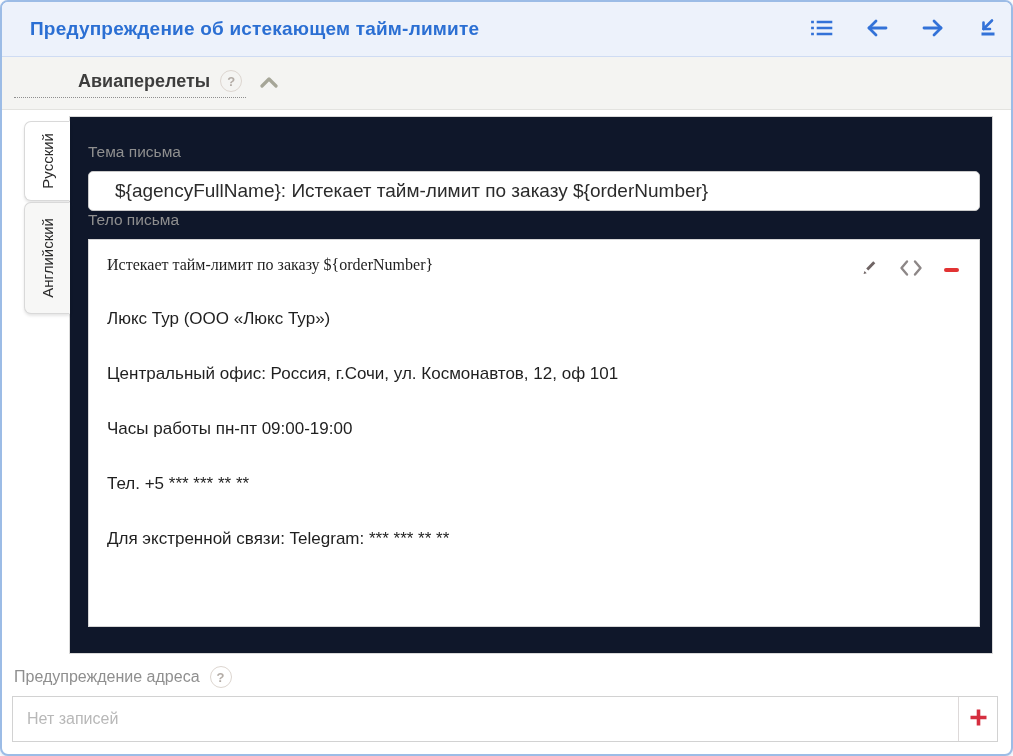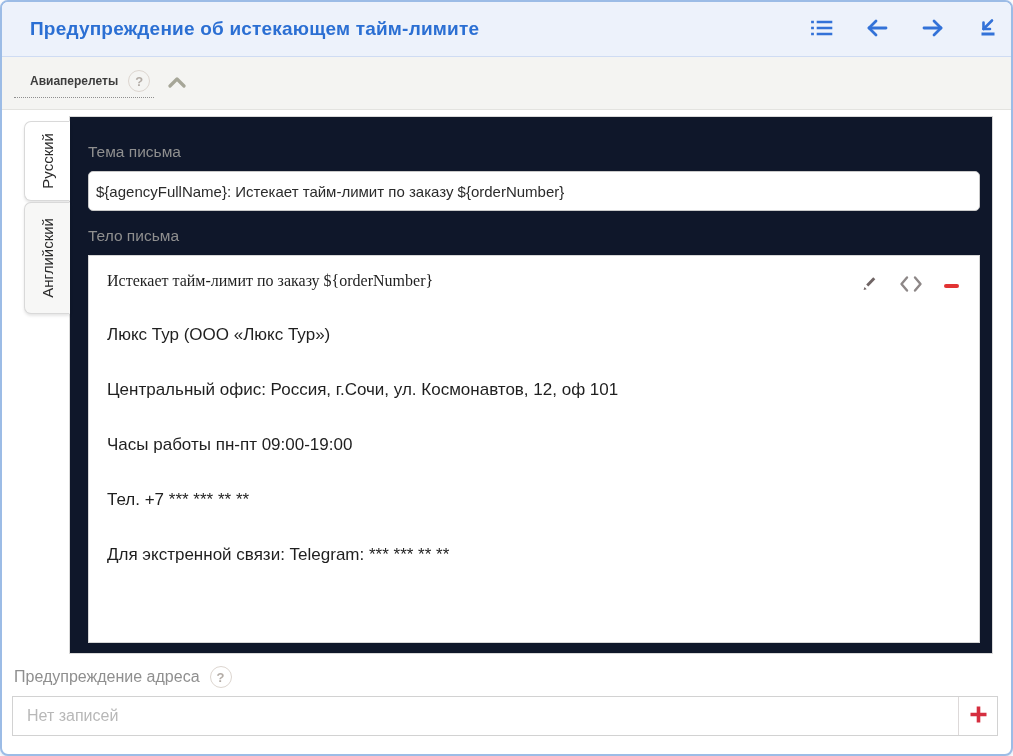--- a/index.html
+++ b/index.html
@@ -36,21 +36,21 @@
     background:#f4f4f2;
     border-bottom:1px solid #e3e3e0;
     display:flex; align-items:center;
     padding:0 20px 0 12px;
   }
   .section-title-wrap {
     display:flex; align-items:center; gap:10px;
     border-bottom:1px dotted #8f8f8f;
     padding:2px 4px 5px 16px;
   }
-  .section-title { font-size:12px; font-weight:bold; color:#3d3d3d; }
+  .section-title { font-size:18px; font-weight:bold; color:#3d3d3d;margin-left:48px; }
   .help-circle {
     width:22px; height:22px; border-radius:50%;
     border:1px solid #ddd6d0; color:#b3aca6;
     font-size:13px; font-weight:bold;
     display:flex; align-items:center; justify-content:center;
     background:transparent; cursor:pointer; padding:0;
   }
   .collapse-btn { background:none; border:none; margin-left:12px; padding:2px; cursor:pointer; display:flex; }
 
   
@@ -78,23 +78,23 @@
 
   .panel {
     flex:1; background:#0f172a;
     border:1px solid #d9d9d9;
     padding:26px 12px 12px 18px;
   }
   .field-label { font-size:15.5px; color:#8f8f8f; height:20px; margin-bottom:8px; }
   .subject-input {
     width:100%; height:40px;
     border:1px solid #c9c9c9; border-radius:5px;
-    padding:0 7px; font-size:15px; color:#2b2b2b;
+    padding:0 26px; font-size:19px; color:#2b2b2b;
     font-family:"Liberation Sans", sans-serif;
-    outline:none; margin-bottom:16px;
+    outline:none; 
   }
   .body-box {
     position:relative;
     height:388px;
     border:1px solid #d6d6d6;
     background:#ffffff;
     padding:16px 18px;
     overflow:hidden;
     cursor:text;
   }
@@ -109,21 +109,21 @@
   .tool-btn { background:none; border:none; padding:2px; cursor:pointer; display:flex; align-items:center; }
   .minus-bar { width:15px; height:4px; border-radius:2px; background:#e23333; display:block; }
   .body-para { margin:35px 0 0 0; font-size:17px; color:#1f1f1f; line-height:20px; }
   .body-para.first { }
 
   
   .bottom { margin:12px 13px 0 10px; }
   .bottom-label-row { display:flex; align-items:center; gap:10px; margin:0 0 8px 2px; }
   .bottom-label { font-size:16px; color:#8f8f8f; }
   .empty-bar {
-    height:40px;
+    height:46px;
     border:1px solid #d2d2d2;
     background:#ffffff;
     display:flex; align-items:stretch;
   }
   .empty-text { flex:1; display:flex; align-items:center; padding-left:14px; font-size:16px; color:#b8b8b8; }
   .add-cell {
     width:39px; border:none; border-left:1px solid #ddd9d9;
     background:#ffffff; cursor:pointer;
     display:flex; align-items:center; justify-content:center; padding:0;
   }
@@ -239,21 +239,21 @@
               </span>
             </button>
             <button class="tool-btn">
               <span class="minus-bar"></span>
             </button>
           </div>
 
           <p class="body-para first">Люкс Тур (ООО «Люкс Тур»)</p>
           <p class="body-para">Центральный офис: Россия, г.Сочи, ул. Космонавтов, 12, оф 101</p>
           <p class="body-para">Часы работы пн-пт 09:00-19:00</p>
-          <p class="body-para">Тел. +7 *** *** ** **</p>
+          <p class="body-para">Тел. +5 *** *** ** **</p>
           <p class="body-para">Для экстренной связи: Telegram: *** *** ** **</p>
         </div>
       </div>
     </div>
 
     <div class="bottom">
       <div class="bottom-label-row">
         <span class="bottom-label">Предупреждение адреса</span>
         <button class="help-circle">?</button>
       </div>

